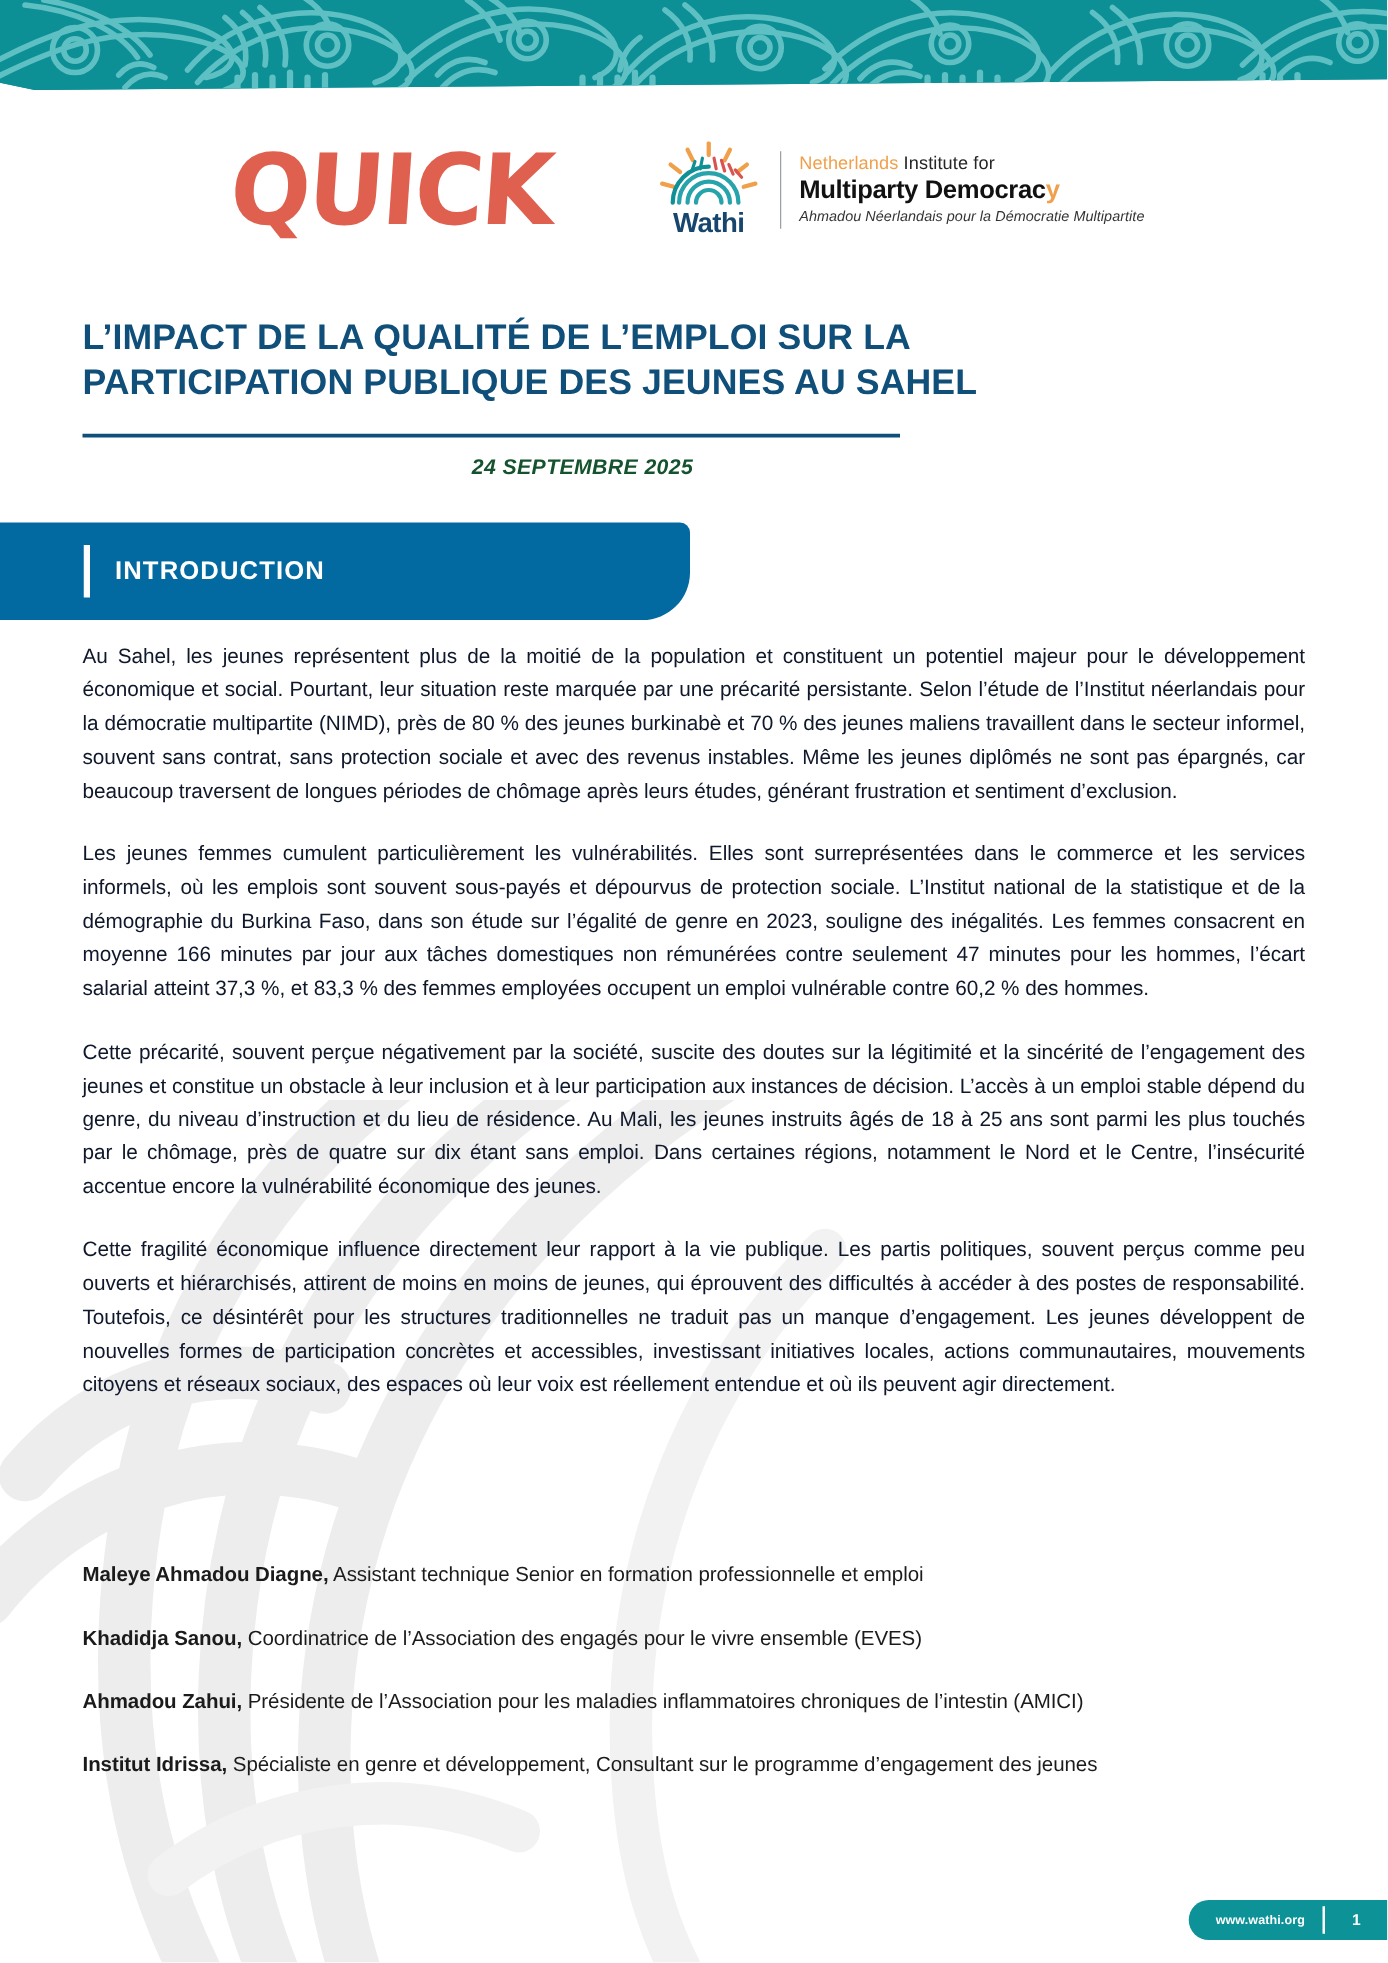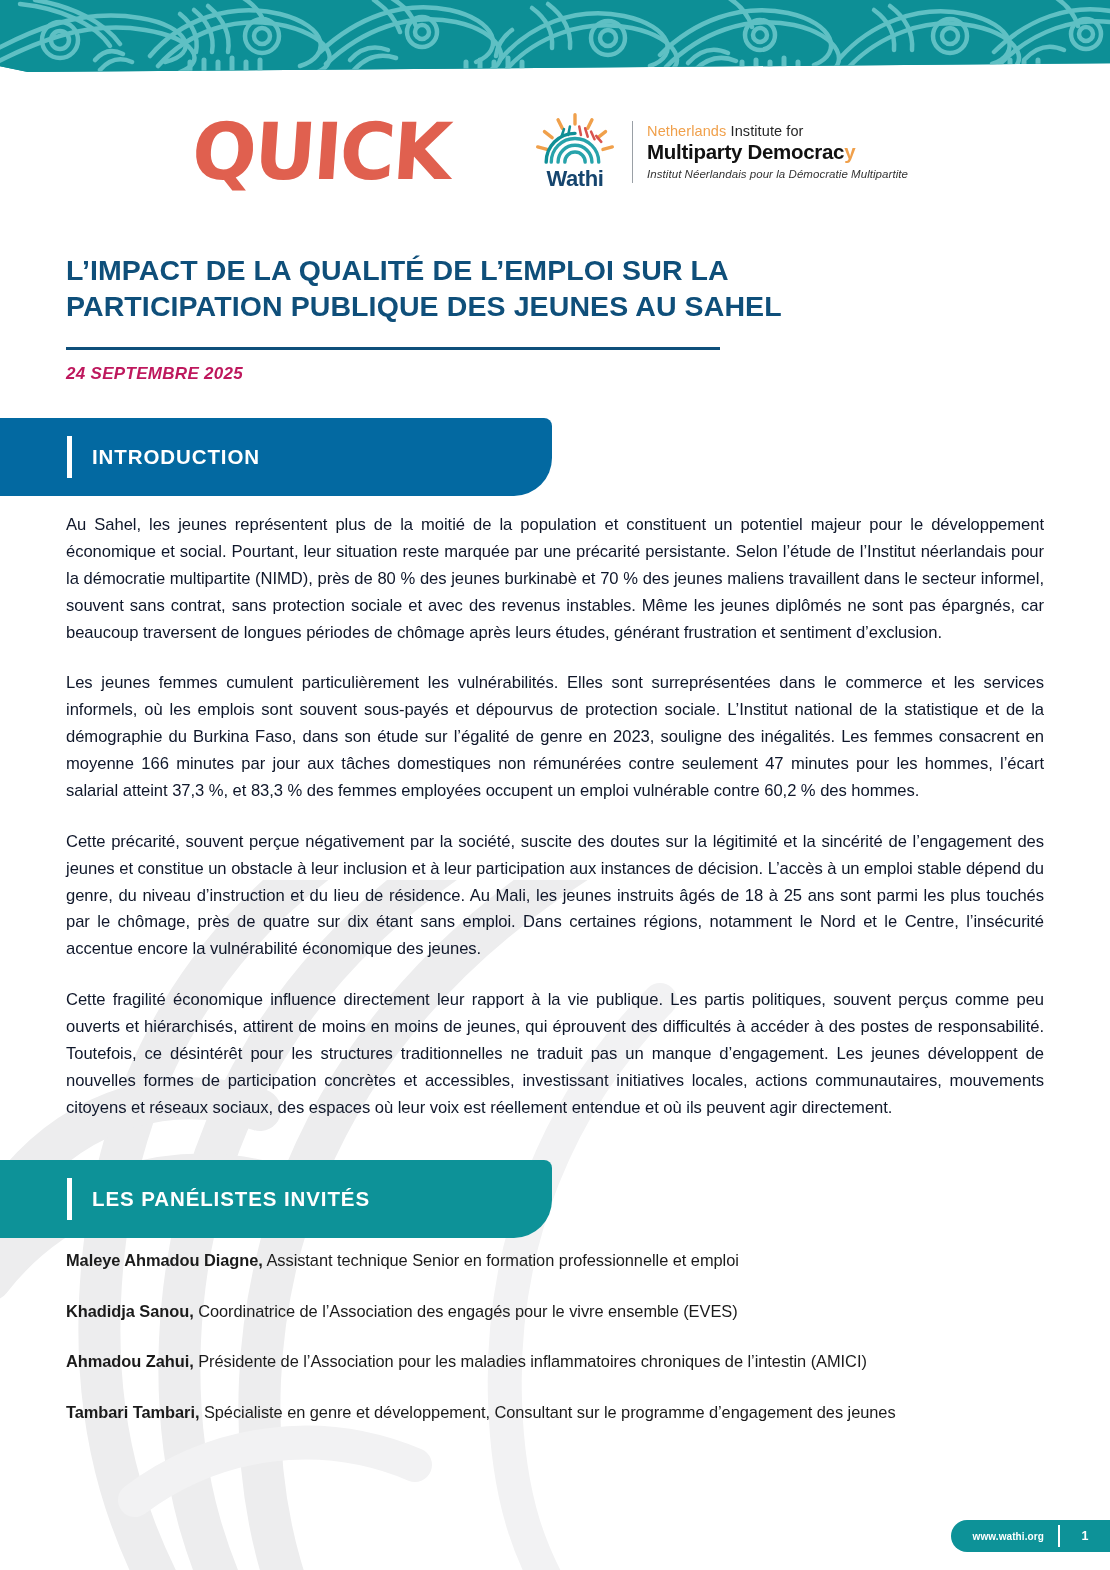--- a/index.html
+++ b/index.html
@@ -117,22 +117,23 @@
   .title-rule {
     width: 654px;
     height: 3px;
     background: #0f4f7a;
     margin: 22px 0 14px 0;
   }
   .doc-date {
     font-size: 17px;
     font-weight: 700;
     font-style: italic;
-    color: #be185d;
+    color: #14532d;
     letter-spacing: .3px;
+    text-align: center;
   }
 
   
   .section-banner {
     position: absolute;
     left: 0;
     width: 552px;
     height: 78px;
     display: flex;
     align-items: center;
@@ -374,21 +375,21 @@
         <path d="M 16 58 A 34 34 0 0 1 50 24" fill="none" stroke="#0f8f96" stroke-width="4" stroke-linecap="round"></path>
 
         <text x="50" y="86" text-anchor="middle" font-family="'Liberation Sans', sans-serif" font-size="26" font-weight="700" fill="#16456e" letter-spacing="-0.5">Wathi</text>
       </svg>
 
       <div class="nimd-divider"></div>
 
       <div class="nimd-text">
         <div class="nimd-l1"><span class="nl">Netherlands</span><span> Institute for</span></div>
         <div class="nimd-l2"><span>Multipart</span><span>y Democrac</span><span class="tail">y</span></div>
-        <div class="nimd-l3">Institut Néerlandais pour la Démocratie Multipartite</div>
+        <div class="nimd-l3">Ahmadou Néerlandais pour la Démocratie Multipartite</div>
       </div>
     </div>
   </div>
 
   <div class="title-block">
     <h1 class="doc-title">L’IMPACT DE LA QUALITÉ DE L’EMPLOI SUR LA PARTICIPATION PUBLIQUE DES JEUNES AU SAHEL</h1>
     <div class="title-rule"></div>
     <div class="doc-date">24 SEPTEMBRE 2025</div>
   </div>
 
@@ -397,30 +398,26 @@
     <div class="banner-label">INTRODUCTION</div>
   </div>
 
   <div class="body-text">
     <p>Au Sahel, les jeunes représentent plus de la moitié de la population et constituent un potentiel majeur pour le développement économique et social. Pourtant, leur situation reste marquée par une précarité persistante. Selon l’étude de l’Institut néerlandais pour la démocratie multipartite (NIMD), près de 80 % des jeunes burkinabè et 70 % des jeunes maliens travaillent dans le secteur informel, souvent sans contrat, sans protection sociale et avec des revenus instables. Même les jeunes diplômés ne sont pas épargnés, car beaucoup traversent de longues périodes de chômage après leurs études, générant frustration et sentiment d’exclusion.</p>
     <p>Les jeunes femmes cumulent particulièrement les vulnérabilités. Elles sont surreprésentées dans le commerce et les services informels, où les emplois sont souvent sous-payés et dépourvus de protection sociale. L’Institut national de la statistique et de la démographie du Burkina Faso, dans son étude sur l’égalité de genre en 2023, souligne des inégalités. Les femmes consacrent en moyenne 166 minutes par jour aux tâches domestiques non rémunérées contre seulement 47 minutes pour les hommes, l’écart salarial atteint 37,3 %, et 83,3 % des femmes employées occupent un emploi vulnérable contre 60,2 % des hommes.</p>
     <p>Cette précarité, souvent perçue négativement par la société, suscite des doutes sur la légitimité et la sincérité de l’engagement des jeunes et constitue un obstacle à leur inclusion et à leur participation aux instances de décision. L’accès à un emploi stable dépend du genre, du niveau d’instruction et du lieu de résidence. Au Mali, les jeunes instruits âgés de 18 à 25 ans sont parmi les plus touchés par le chômage, près de quatre sur dix étant sans emploi. Dans certaines régions, notamment le Nord et le Centre, l’insécurité accentue encore la vulnérabilité économique des jeunes.</p>
     <p>Cette fragilité économique influence directement leur rapport à la vie publique. Les partis politiques, souvent perçus comme peu ouverts et hiérarchisés, attirent de moins en moins de jeunes, qui éprouvent des difficultés à accéder à des postes de responsabilité. Toutefois, ce désintérêt pour les structures traditionnelles ne traduit pas un manque d’engagement. Les jeunes développent de nouvelles formes de participation concrètes et accessibles, investissant initiatives locales, actions communautaires, mouvements citoyens et réseaux sociaux, des espaces où leur voix est réellement entendue et où ils peuvent agir directement.</p>
   </div>
 
-  <div class="section-banner panel">
-    <div class="banner-tick"></div>
-    <div class="banner-label">LES PANÉLISTES INVITÉS</div>
-  </div>
 
   <div class="panelists">
     <div class="panelist"><span class="pname">Maleye Ahmadou Diagne,</span><span> Assistant technique Senior en formation professionnelle et emploi</span></div>
     <div class="panelist"><span class="pname">Khadidja Sanou,</span><span> Coordinatrice de l’Association des engagés pour le vivre ensemble (EVES)</span></div>
     <div class="panelist"><span class="pname">Ahmadou Zahui,</span><span> Présidente de l’Association pour les maladies inflammatoires chroniques de l’intestin (AMICI)</span></div>
-    <div class="panelist"><span class="pname">Tambari Tambari,</span><span> Spécialiste en genre et développement, Consultant sur le programme d’engagement des jeunes</span></div>
+    <div class="panelist"><span class="pname">Institut Idrissa,</span><span> Spécialiste en genre et développement, Consultant sur le programme d’engagement des jeunes</span></div>
   </div>
 
   <div class="footer">
     <div class="footer-url">www.wathi.org</div>
     <div class="footer-sep"></div>
     <div class="footer-page">1</div>
   </div>
 
 </div>
 

